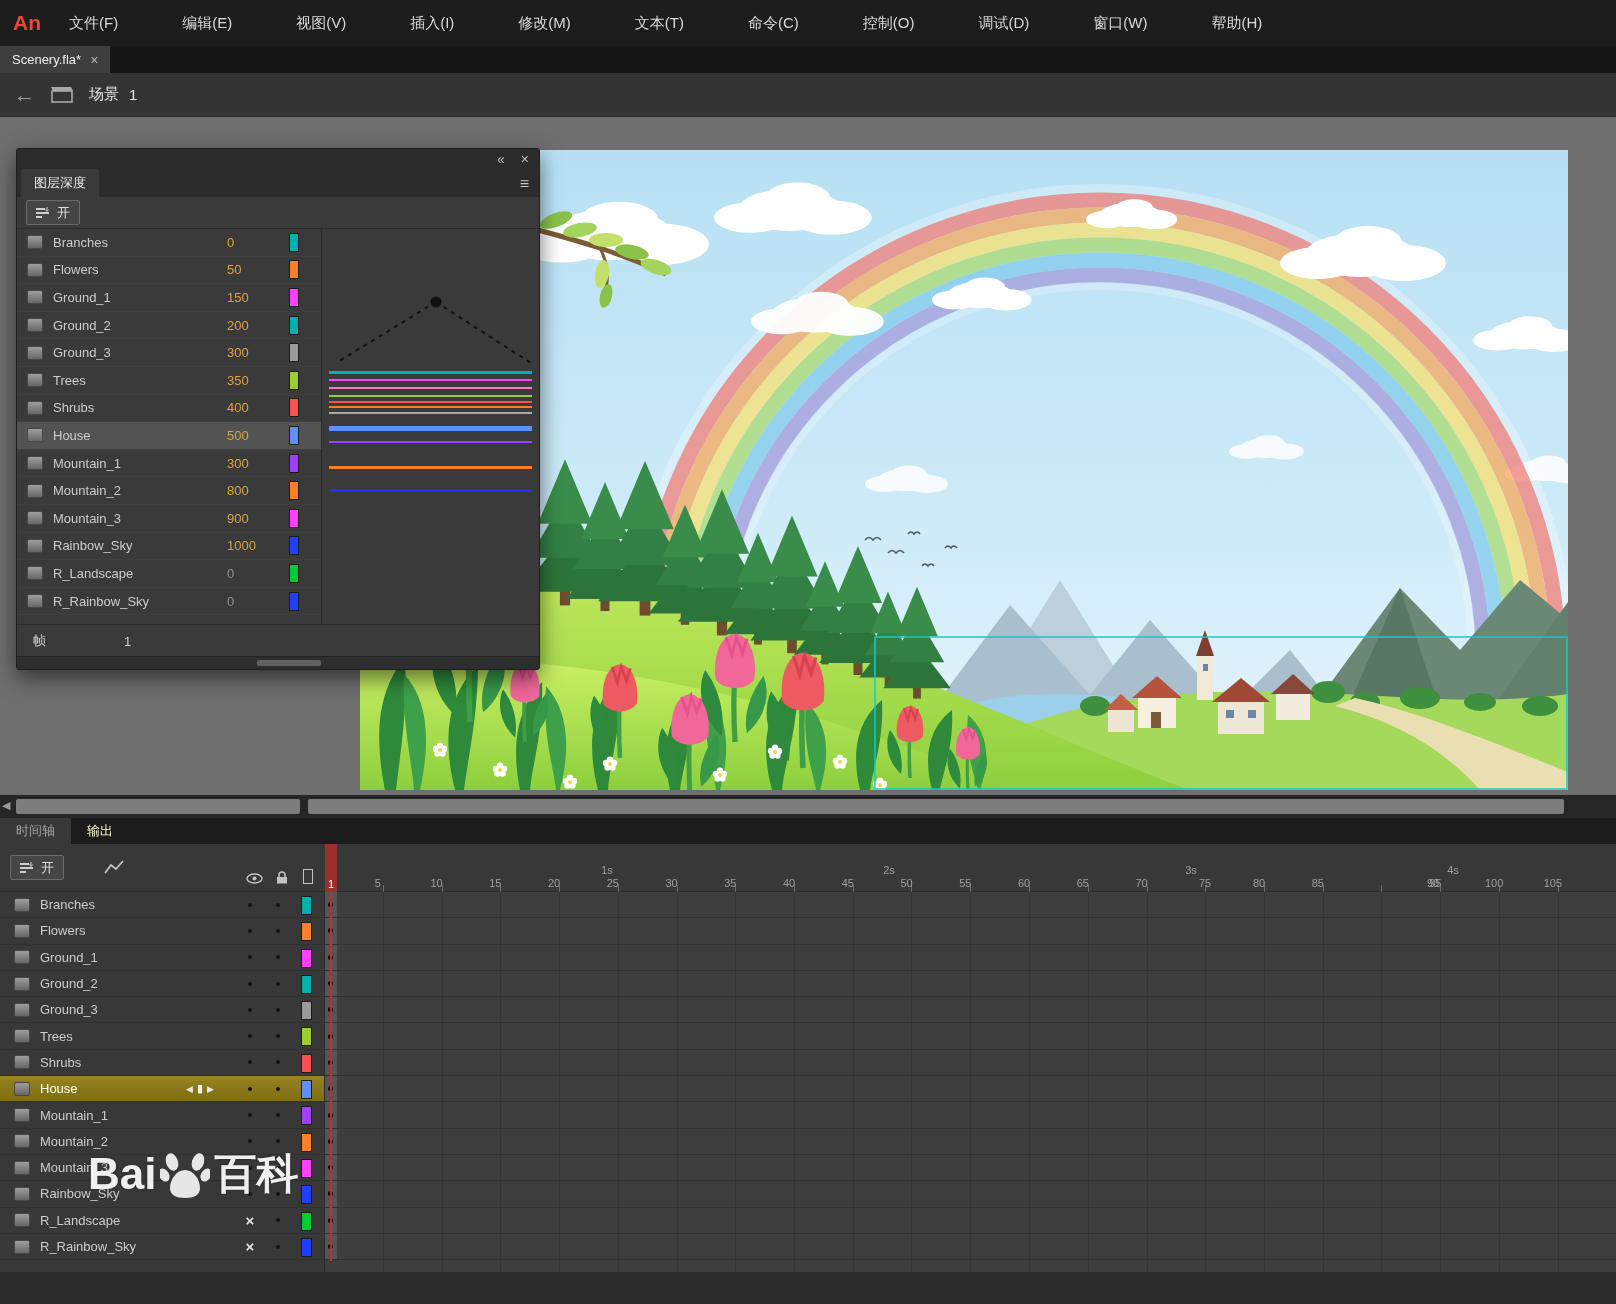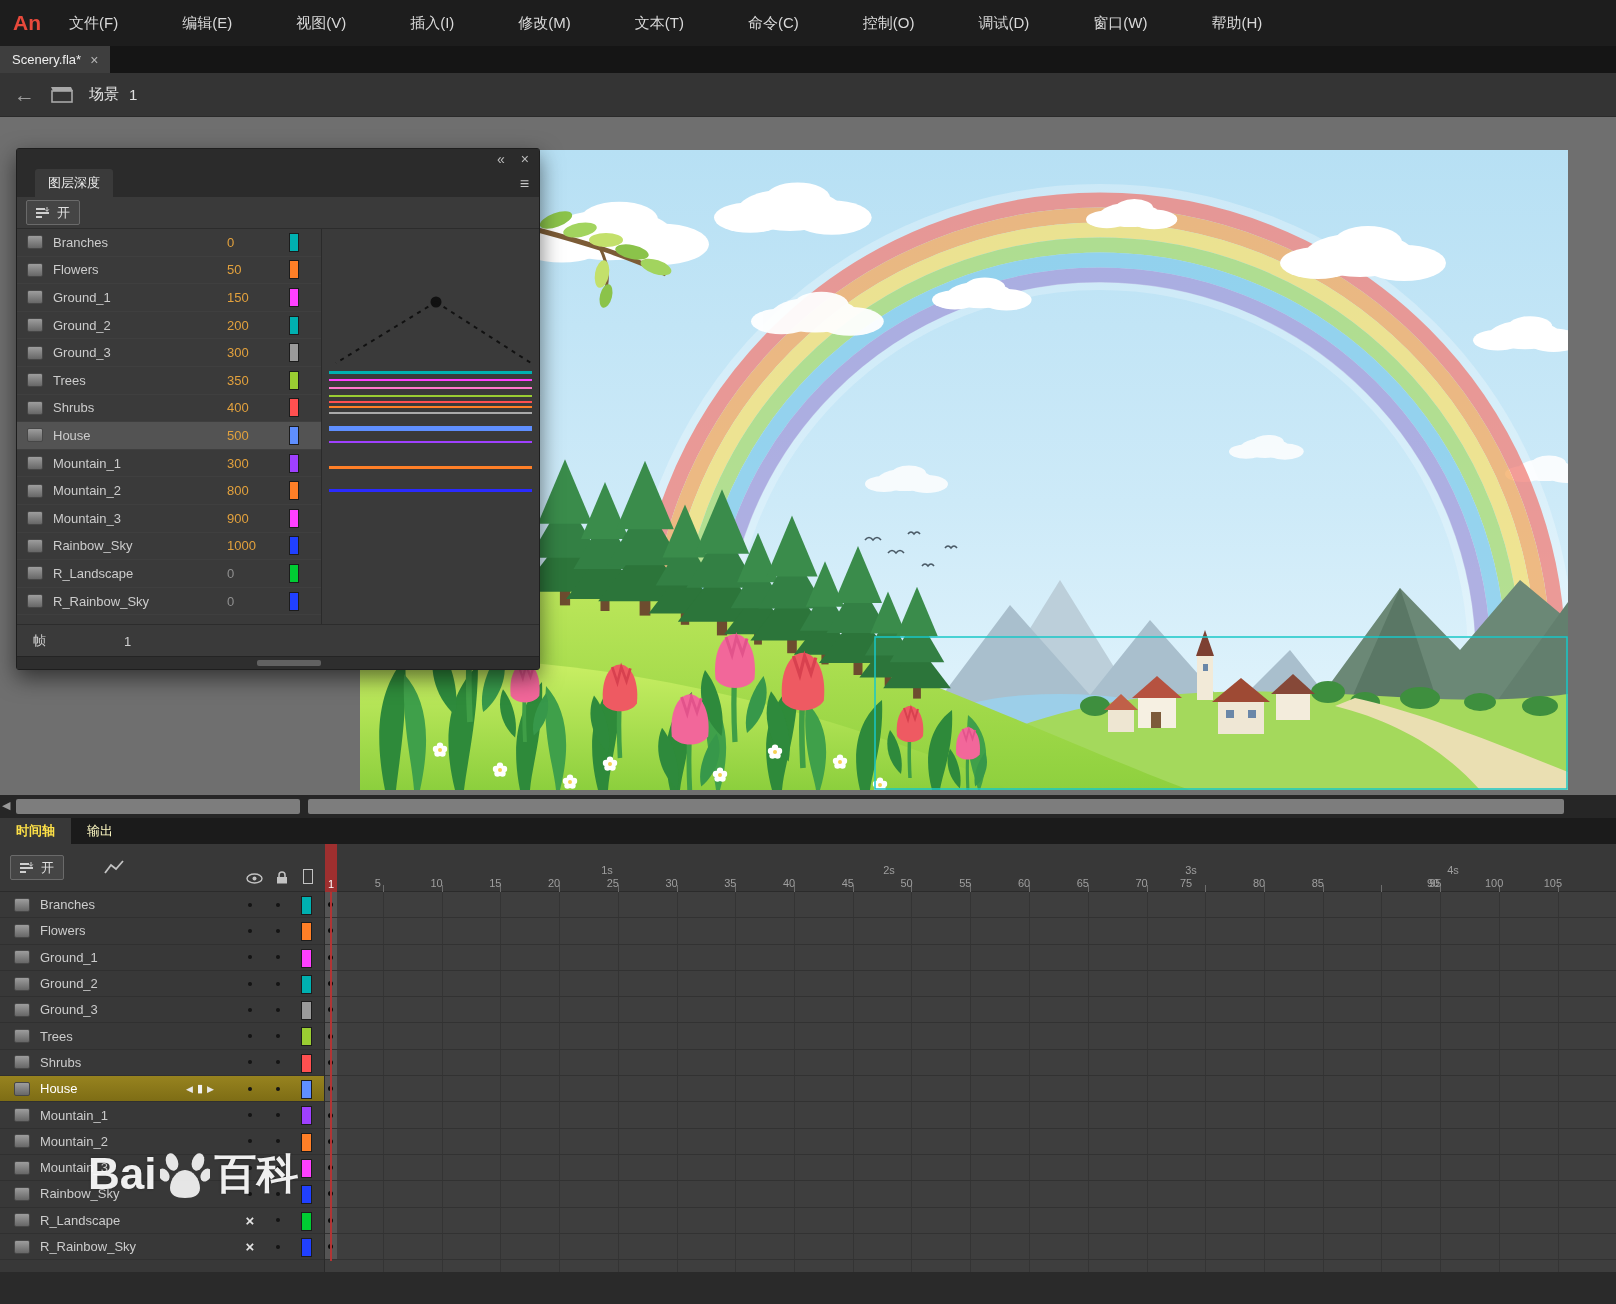--- a/index.html
+++ b/index.html
@@ -30,21 +30,21 @@
   
   .hscroll{position:absolute;left:0;top:795px;width:1616px;height:23px;background:#262626;z-index:55;}
   .hs-arrow{position:absolute;left:2px;top:4px;color:#999;font-size:11px;}
   .hs-thumb{position:absolute;top:4px;height:15px;background:#7d7d7d;border-radius:2px;}
 
   
   .depth-panel{position:absolute;left:16px;top:148px;width:524px;height:522px;background:#3a3a3a;border:1px solid #1e1e1e;border-radius:3px;box-shadow:0 8px 22px rgba(0,0,0,.55);z-index:40;box-sizing:border-box;}
   .dp-grip{position:absolute;top:0;left:0;right:0;height:22px;background:#2b2b2b;border-bottom:1px solid #242424;}
   .dp-grip .gicons{position:absolute;right:10px;top:2px;color:#bdbdbd;font-size:14px;display:flex;gap:16px;}
   .dp-tabrow{position:absolute;top:22px;left:0;right:0;height:26px;background:#2b2b2b;}
-  .dp-tab{position:absolute;left:18px;bottom:0;background:#3a3a3a;color:#ededed;font-size:13px;padding:5px 13px 5px 13px;border-radius:3px 3px 0 0;}
+  .dp-tab{position:absolute;left:4px;bottom:0;background:#3a3a3a;color:#ededed;font-size:13px;padding:5px 13px 5px 13px;border-radius:3px 3px 0 0;}
   .dp-menu{position:absolute;right:10px;top:4px;color:#c9c9c9;font-size:16px;}
   .dp-toolbar{position:absolute;top:48px;left:0;right:0;height:32px;border-bottom:1px solid #2c2c2c;display:flex;align-items:center;padding-left:9px;box-sizing:border-box;}
   .toggle-btn{display:inline-flex;align-items:center;gap:7px;height:23px;padding:0 9px;border:1px solid #6a6a6a;border-radius:2px;background:#454545;color:#e0e0e0;font-size:13px;}
   .depth-body{position:absolute;top:80px;bottom:44px;left:0;right:0;display:flex;}
   .depth-list{width:304px;border-right:1px solid #2a2a2a;overflow:hidden;}
   .depth-row{height:27.6px;display:flex;align-items:center;padding-left:10px;border-bottom:1px solid #3f3f3f;box-sizing:border-box;}
   .depth-row.selected{background:#535353;}
   .licon{width:14px;height:12px;background:linear-gradient(#9d9d9d,#676767);border:1px solid #474747;border-radius:2px;flex:none;}
   .lname{color:#cccccc;font-size:13px;margin-left:10px;width:150px;flex:none;white-space:nowrap;overflow:hidden;}
   .ldepth{color:#e2a13d;font-size:13px;width:58px;margin-left:24px;flex:none;}
@@ -56,21 +56,21 @@
   .dp-framebar{position:absolute;left:0;right:0;bottom:12px;height:32px;border-top:1px solid #2c2c2c;display:flex;align-items:center;color:#cfcfcf;font-size:13px;}
   .dp-framebar .flabel{margin-left:16px;}
   .dp-framebar .fvalue{margin-left:78px;}
   .dp-scroll{position:absolute;left:0;right:0;bottom:0;height:12px;background:#2e2e2e;border-top:1px solid #242424;}
   .dp-scroll .thumb{position:absolute;left:240px;top:3px;width:64px;height:6px;background:#616161;border-radius:2px;}
 
   
   .timeline{position:absolute;left:0;top:818px;width:1616px;height:486px;background:#383838;z-index:50;}
   .tl-tabs{position:absolute;top:0;left:0;right:0;height:26px;background:#1b1b1b;display:flex;}
   .tl-tab{padding:0 16px;line-height:26px;font-size:13px;color:#fef9c3;}
-  .tl-tab.active{background:#383838;color:#fde047;font-weight:bold;}
+  .tl-tab.active{background:#383838;color:#a3a3a3;}
   .tl-header{position:absolute;top:26px;left:0;right:0;height:48px;border-bottom:1px solid #2b2b2b;box-sizing:border-box;}
   .tl-toggle{position:absolute;left:10px;top:11px;}
   .graph-icon{position:absolute;left:104px;top:15px;}
   .hdr-eye{position:absolute;left:246px;bottom:7px;}
   .hdr-lock{position:absolute;left:276px;bottom:7px;}
   .hdr-outline{position:absolute;left:303px;bottom:7px;width:8px;height:13px;border:1px solid #c3c3c3;}
   .ruler{position:absolute;left:325px;top:0;right:0;height:48px;overflow:hidden;}
   .rsec{position:absolute;top:20px;transform:translateX(-50%);color:#9f9f9f;font-size:11px;}
   .rnum{position:absolute;bottom:3px;transform:translateX(-50%);color:#9f9f9f;font-size:11px;}
   .rticks{position:absolute;left:0;right:0;bottom:0;height:7px;background:repeating-linear-gradient(90deg,transparent 0,transparent 57.75px,#6d6d6d 57.75px,#6d6d6d 58.75px);}
@@ -525,21 +525,21 @@
             <span class="rnum" style="left: 287.875px;">25</span>
             <span class="rnum" style="left: 346.625px;">30</span>
             <span class="rnum" style="left: 405.375px;">35</span>
             <span class="rnum" style="left: 464.125px;">40</span>
             <span class="rnum" style="left: 522.875px;">45</span>
             <span class="rnum" style="left: 581.625px;">50</span>
             <span class="rnum" style="left: 640.375px;">55</span>
             <span class="rnum" style="left: 699.125px;">60</span>
             <span class="rnum" style="left: 757.875px;">65</span>
             <span class="rnum" style="left: 816.625px;">70</span>
-            <span class="rnum" style="left: 861px;">75</span>
+            <span class="rnum" style="left: 880px;">75</span>
             <span class="rnum" style="left: 934.125px;">80</span>
             <span class="rnum" style="left: 992.875px;">85</span>
             <span class="rnum" style="left: 1108px;">90</span>
             <span class="rnum" style="left: 1110.38px;">95</span>
             <span class="rnum" style="left: 1169.12px;">100</span>
             <span class="rnum" style="left: 1227.88px;">105</span>
           </div>
         <div class="ph-marker">
           <span class="ph-frame">1</span>
         </div>

